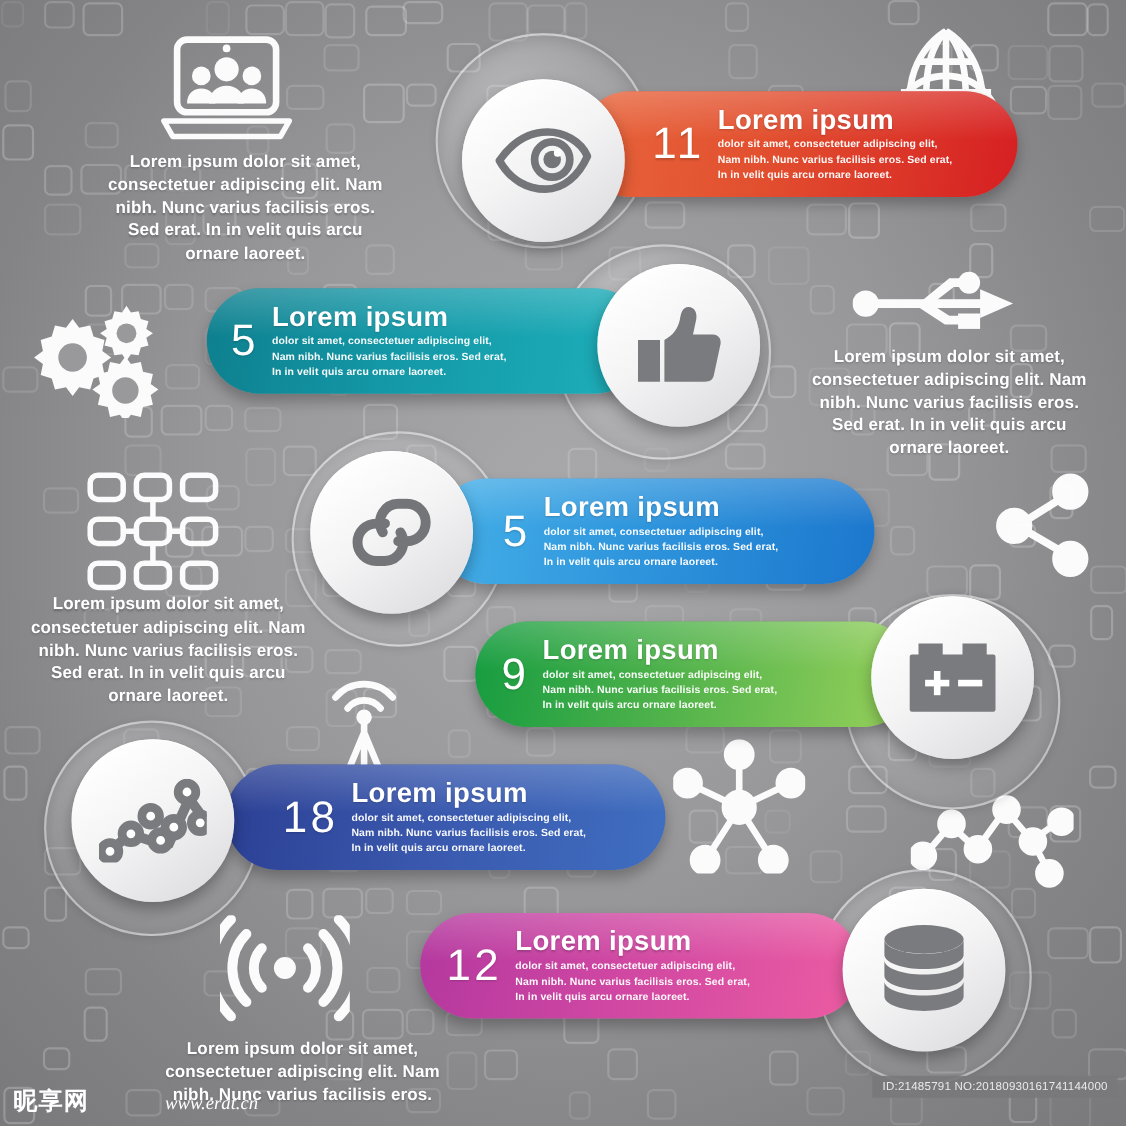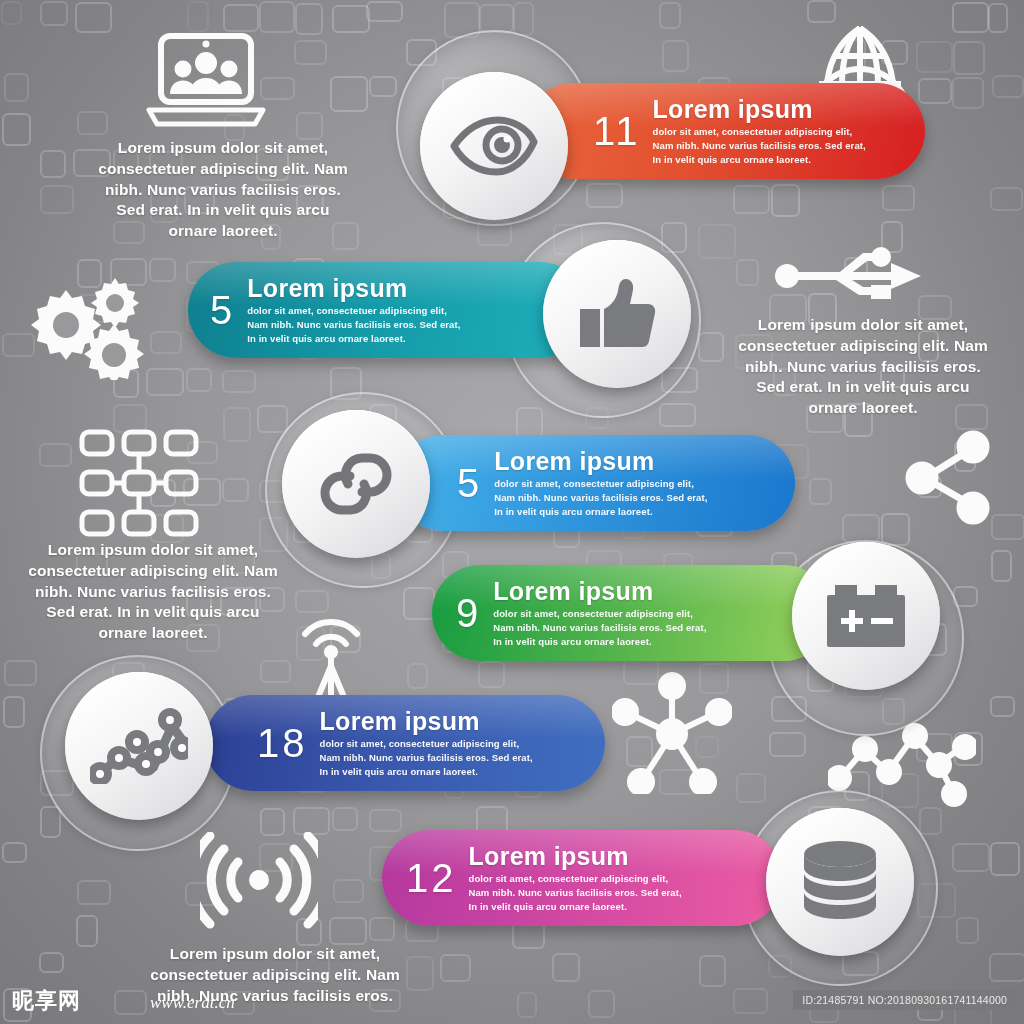--- a/index.html
+++ b/index.html
@@ -80,21 +80,21 @@
   .wm-logo {
     position:absolute; left:12px; bottom:8px; color:#fff;
     font-size:22px; font-weight:bold; letter-spacing:1px;
     font-family:"DejaVu Sans", sans-serif;
   }
   .wm-url {
     position:absolute; left:150px; bottom:11px; color:#fff;
     font-size:17px; font-style:italic; font-family:"Liberation Serif", serif;
   }
   .id-box {
-    position:absolute; right:8px; bottom:14px;
+    position:absolute; right:8px; bottom:26px;
     background:rgba(120,120,123,.92); color:#e9e9ea;
     font-size:10.5px; padding:4px 9px; letter-spacing:.2px;
   }
 </style>
 </head>
 <body>
 
 <div class="mesh" id="mesh">
     <div class="sq" style="left: 1.11584px; top: 1.32241px; width: 21.2333px; height: 24.0561px; opacity: 0.28;"></div>
     <div class="sq" style="left: 40.1788px; top: 1.12215px; width: 27.5445px; height: 25.3219px; opacity: 0.6;"></div>

